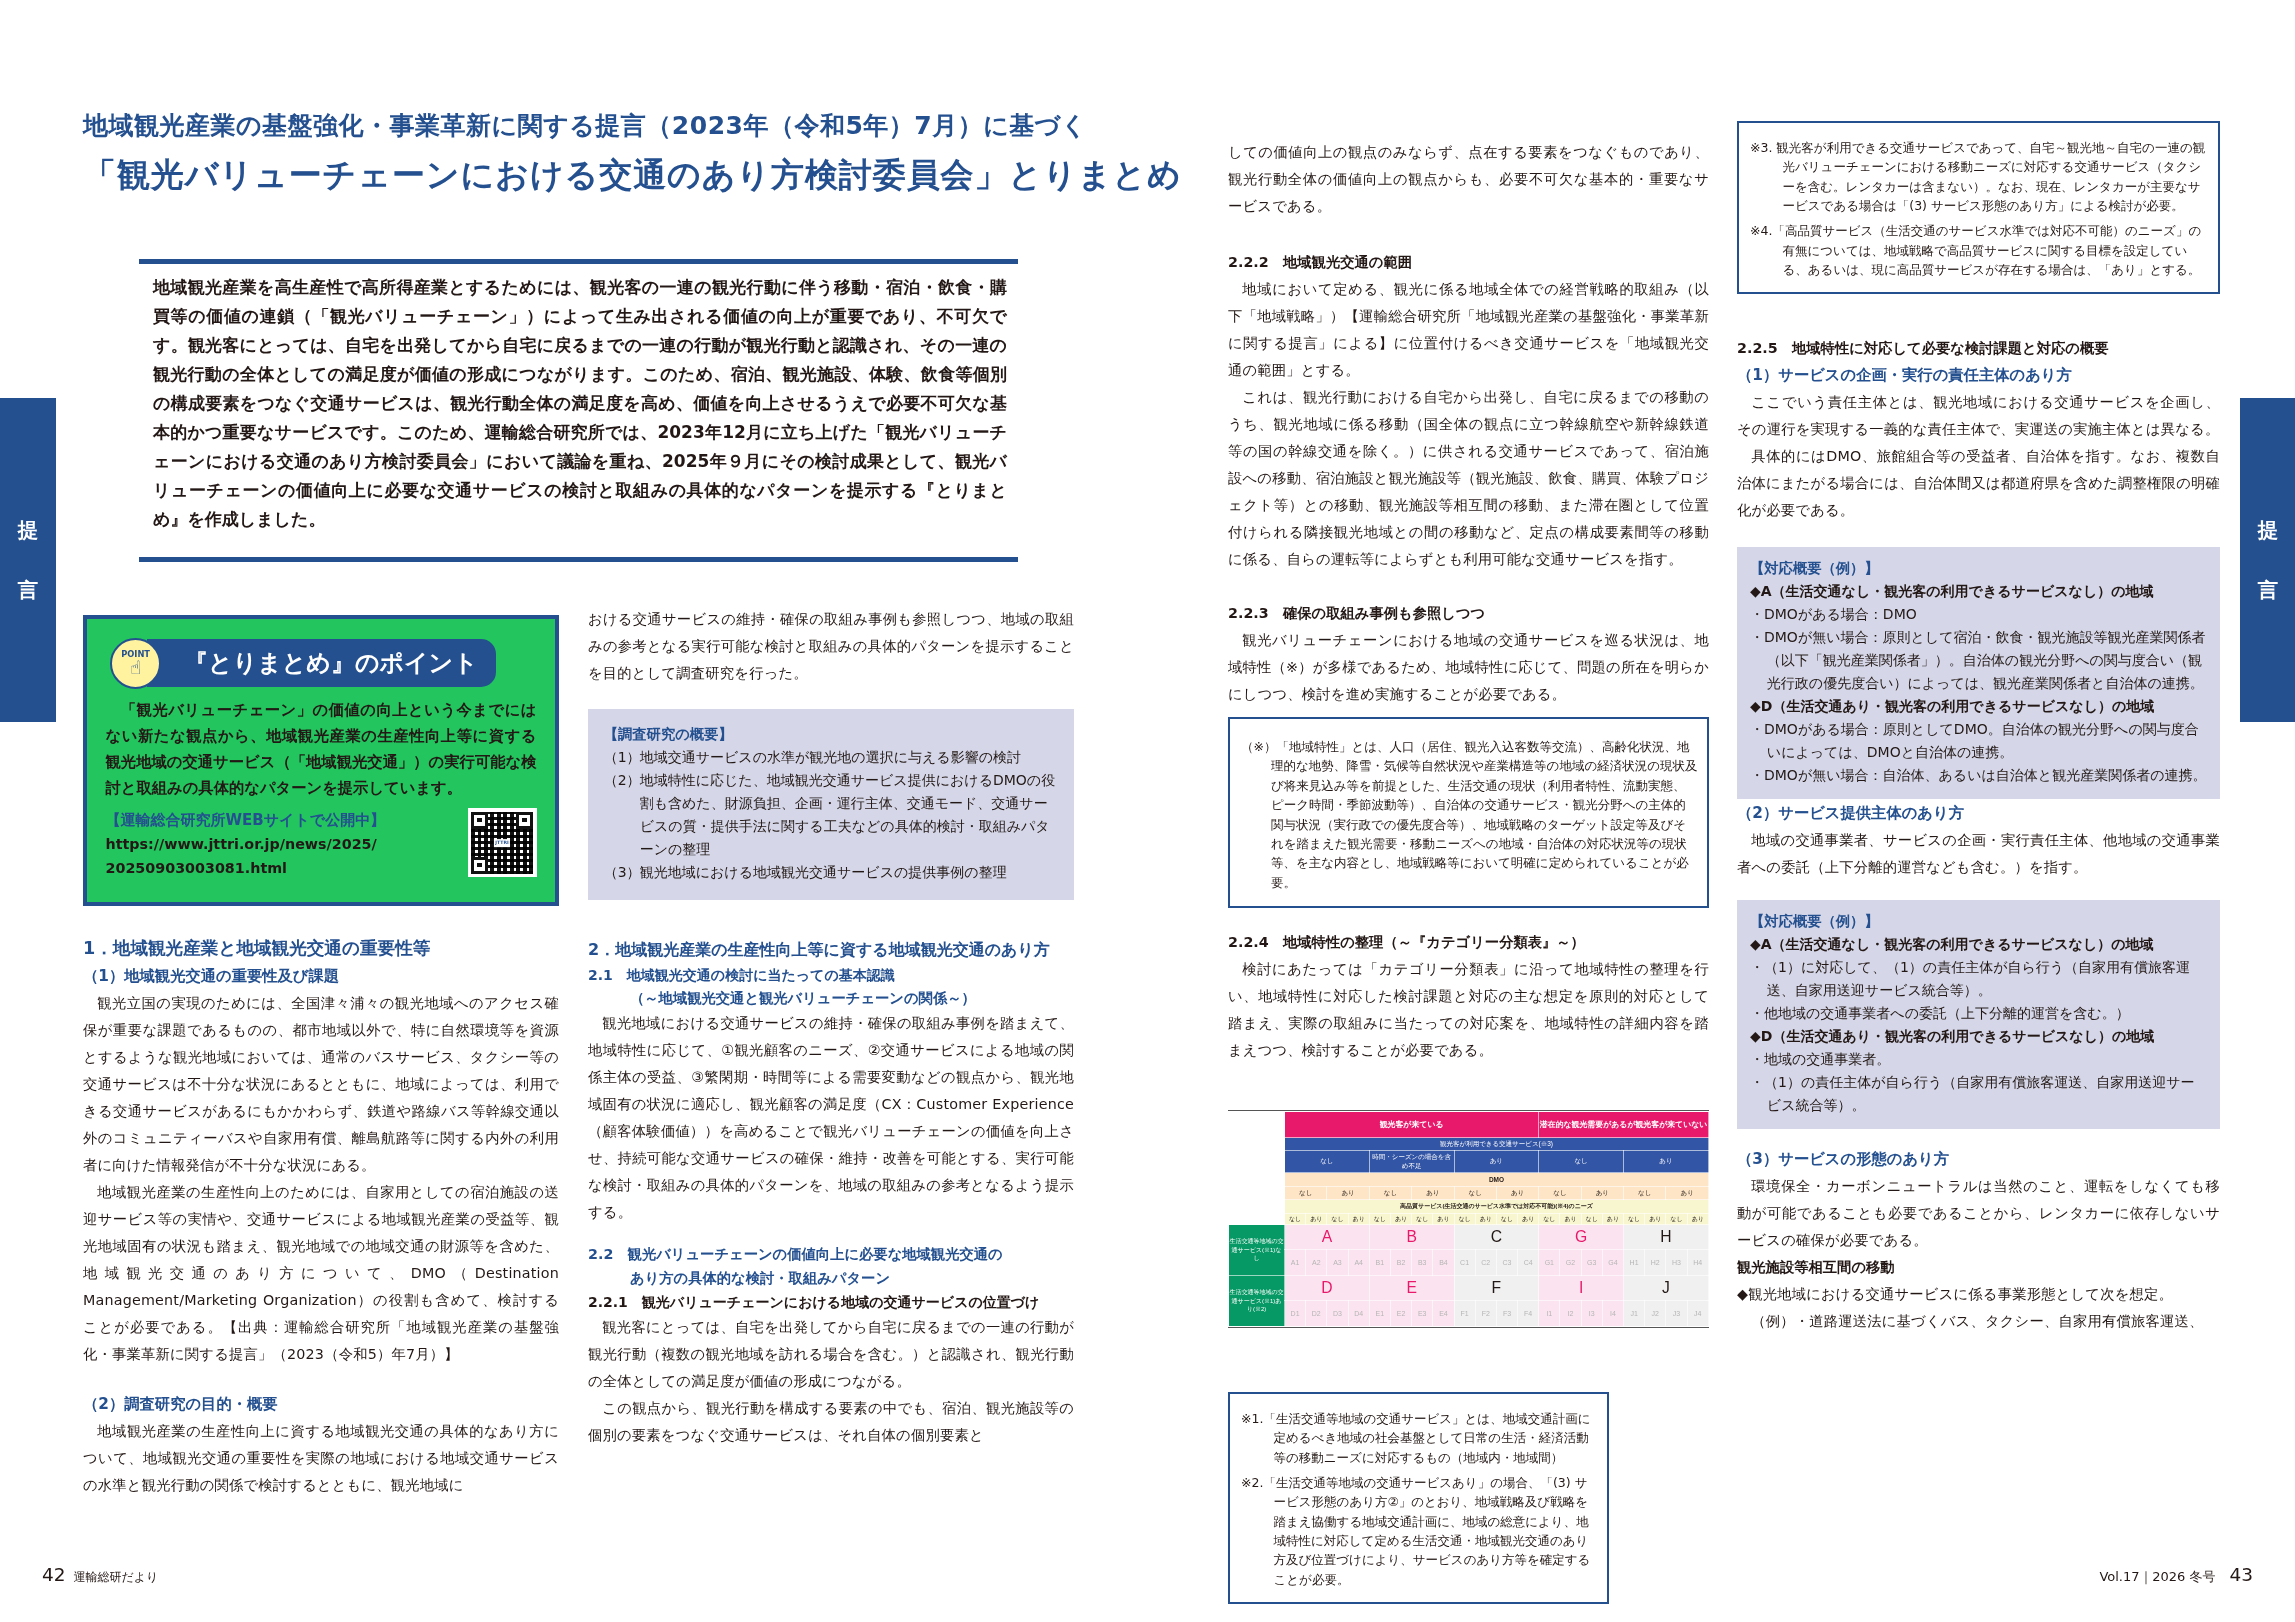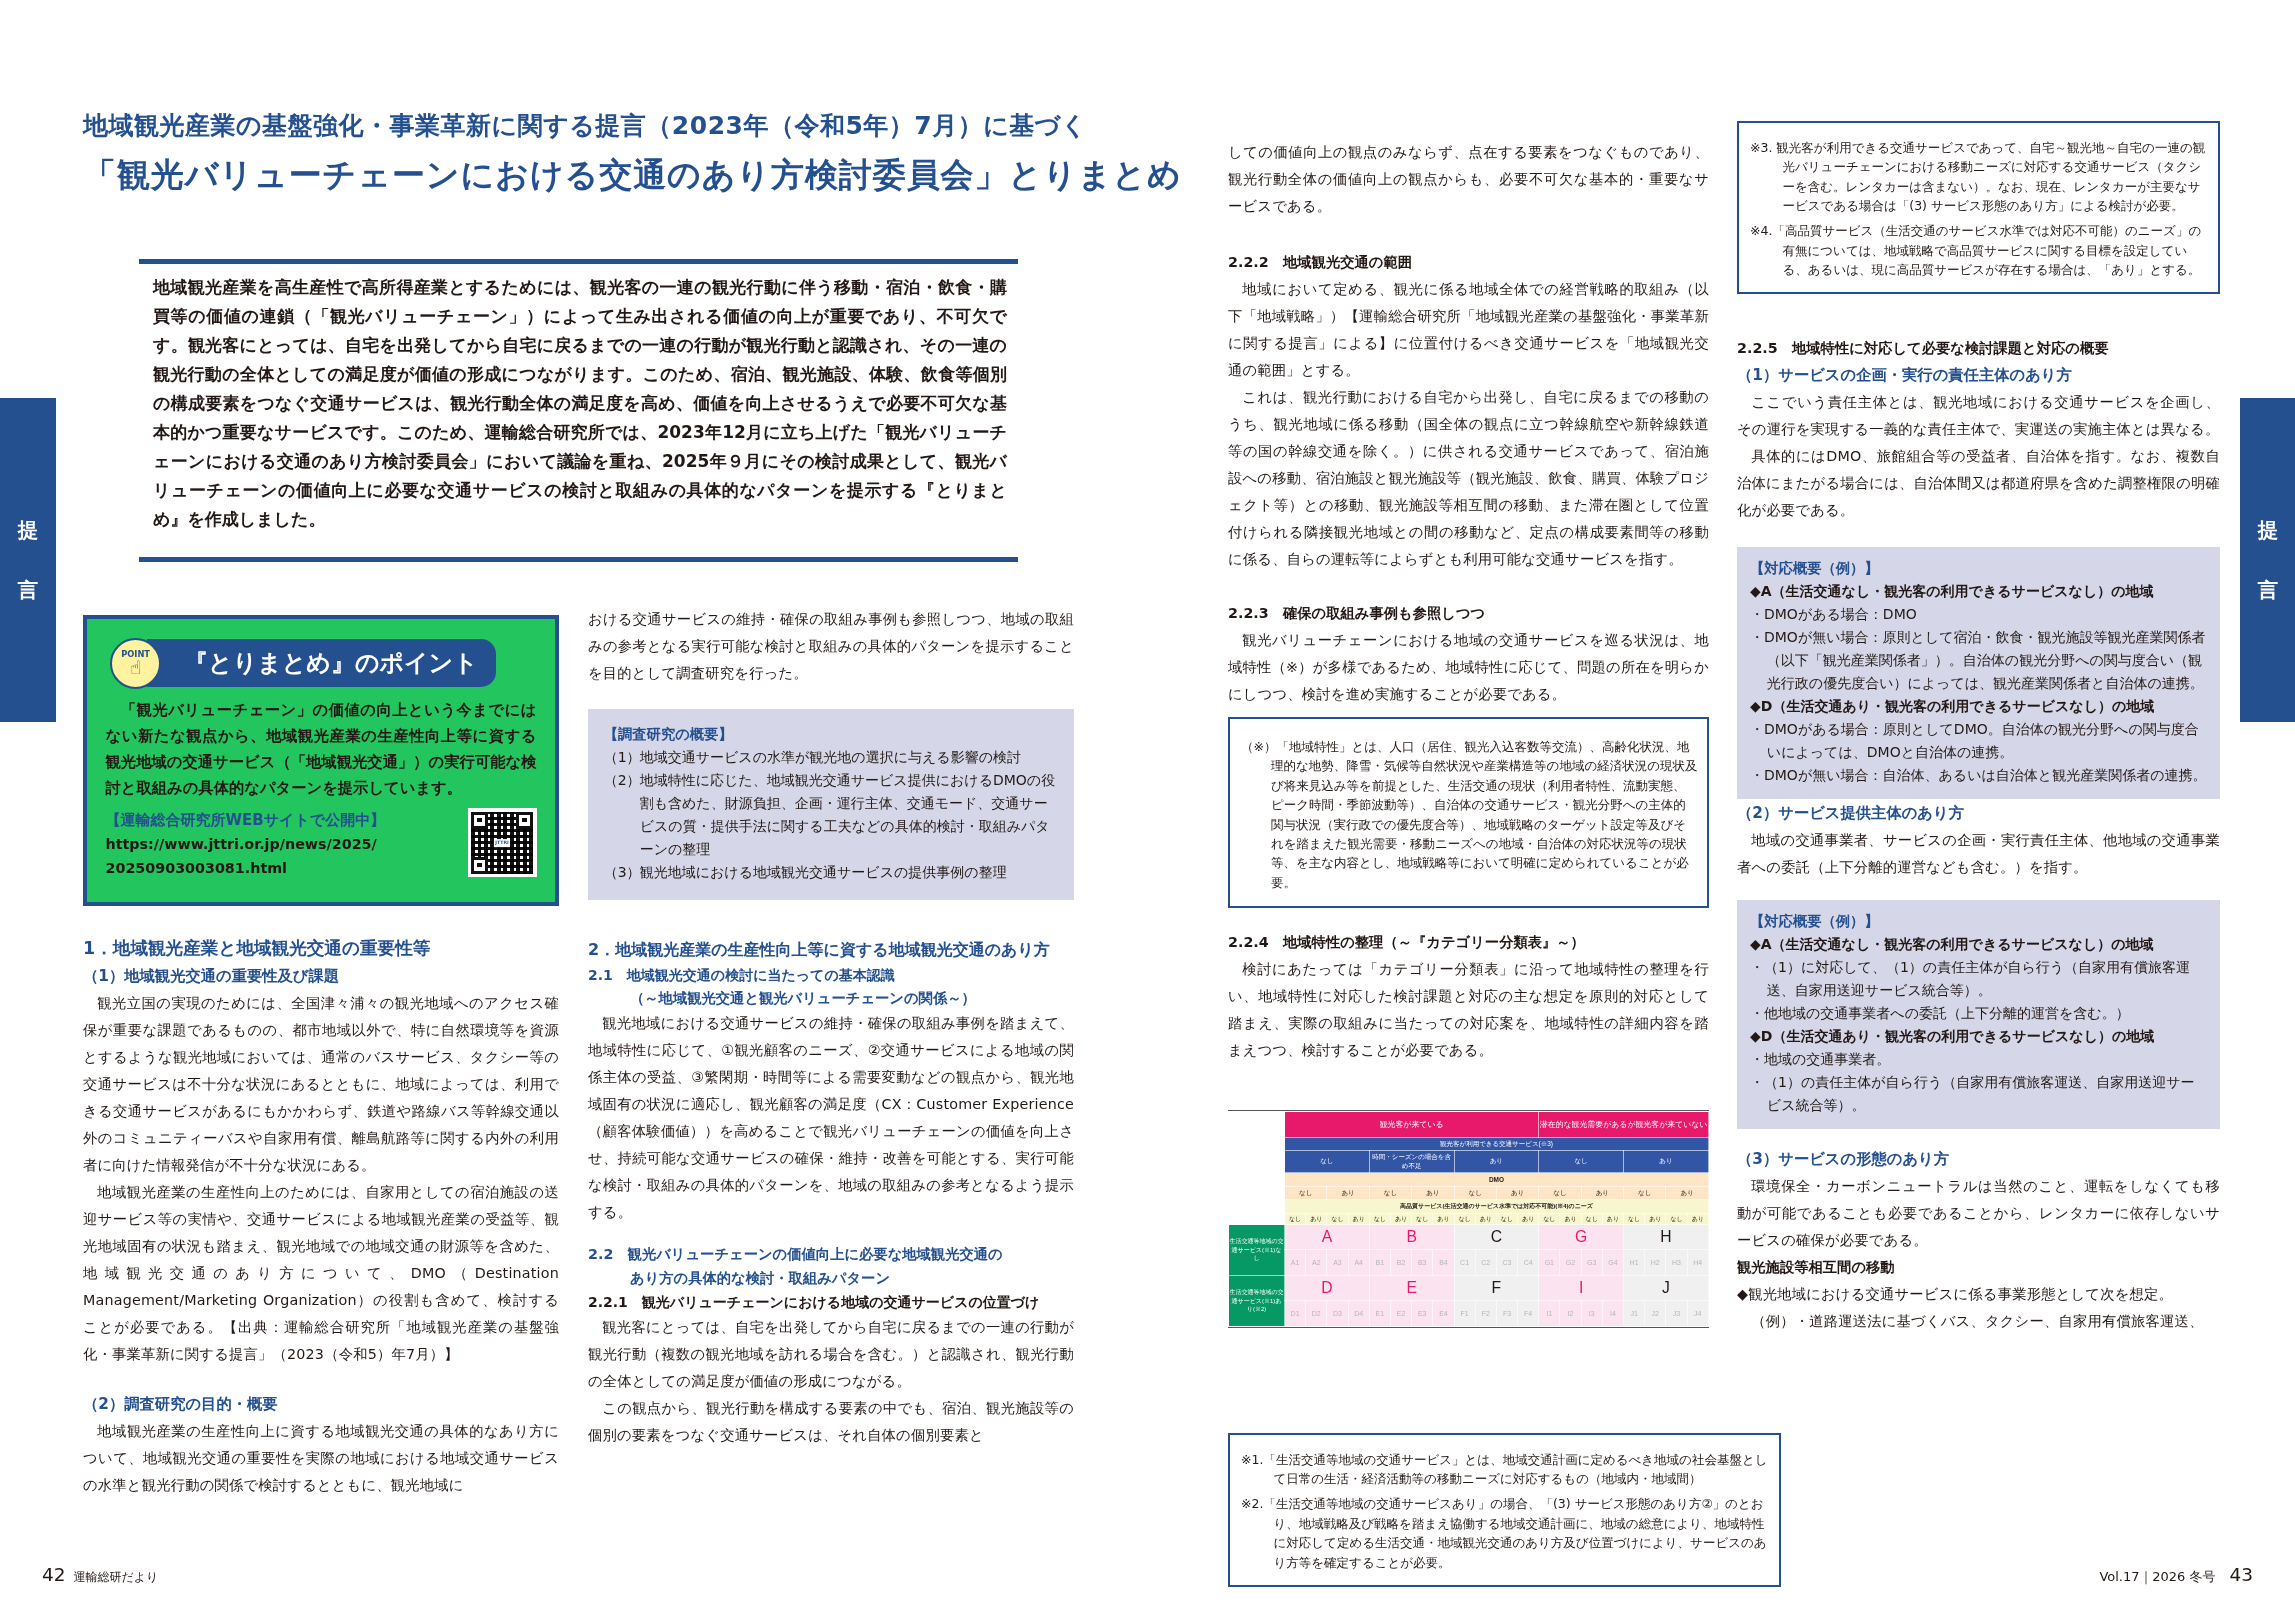--- a/index.html
+++ b/index.html
@@ -28,21 +28,21 @@
 .qr-inner{width:100%;height:100%;background:
  repeating-linear-gradient(90deg,#111 0 3.7px,#fff 3.7px 6.5px),
  repeating-linear-gradient(0deg,#111 0 2.8px,#fff 2.8px 6px);background-blend-mode:multiply;position:relative}
 .qr-corner{position:absolute;width:16.7px;height:16.7px;border:3.2px solid #111;background:#fff}
 .qr-corner::after{content:"";position:absolute;left:2.8px;top:2.8px;width:4.6px;height:4.6px;background:#111}
 .bullet-list .it{padding-left:1.2em;text-indent:-1.2em}
 .dia{font-weight:bold}
 
 .ctable{border-collapse:collapse;font-family:"Liberation Sans",sans-serif;table-layout:fixed}
 .ctable td{text-align:center;vertical-align:middle;padding:0;border:0.5px solid rgba(255,255,255,0.6)}
-.c-pink{background:#e8196b;color:#fff;font-size:7.9px;font-weight:normal}
+.c-pink{background:#e8196b;color:#fff;font-size:7.9px;font-weight:bold}
 .c-navy{background:#3355a5;color:#fff;font-size:6.5px}
 .c-peach{background:#fde5c5;color:#231815;font-size:6.5px}
 .c-cream{background:#f7f6cf;color:#231815;font-size:6px}
 .c-green{background:#069865;color:#fff;font-size:6px;line-height:8.3px}
 .c-lpink{background:#fbe4ef}
 .c-gray{background:#f0f0f0}
 .big-pink{color:#e8196b;font-size:15.7px}
 .big-black{color:#231815;font-size:15.7px}
 .sub{color:#b5b5b5;font-size:7px}
 .footer{position:absolute;top:1564px;font-size:16.7px}
@@ -285,21 +285,21 @@
       <td class="c-lpink sub">I4</td>
       <td class="c-gray sub">J1</td>
       <td class="c-gray sub">J2</td>
       <td class="c-gray sub">J3</td>
       <td class="c-gray sub">J4</td>
     </tr>
   </tbody>
     </table>
 </div>
 
-<div class="abs framebox note" style="left:1228px;top:1433px;width:553px;padding:15px 9.3px 13px 11px">
+<div class="abs framebox note" style="left:1228px;top:1392px;width:381px;padding:15px 9.3px 13px 11px">
   <div class="item" style="padding-left:2.6em;text-indent:-2.6em;margin-bottom:5.6px">※1.「生活交通等地域の交通サービス」とは、地域交通計画に定めるべき地域の社会基盤として日常の生活・経済活動等の移動ニーズに対応するもの（地域内・地域間）</div>
   <div class="item" style="padding-left:2.6em;text-indent:-2.6em">※2.「生活交通等地域の交通サービスあり」の場合、「(3) サービス形態のあり方②」のとおり、地域戦略及び戦略を踏まえ協働する地域交通計画に、地域の総意により、地域特性に対応して定める生活交通・地域観光交通のあり方及び位置づけにより、サービスのあり方等を確定することが必要。</div>
 </div>
 
 <div class="abs framebox note" style="left:1737px;top:121px;width:483px;padding:15px 9.3px 13px 11px">
   <div class="item" style="padding-left:2.6em;text-indent:-2.6em;margin-bottom:5.6px">※3. 観光客が利用できる交通サービスであって、自宅～観光地～自宅の一連の観光バリューチェーンにおける移動ニーズに対応する交通サービス（タクシーを含む。レンタカーは含まない）。なお、現在、レンタカーが主要なサービスである場合は「(3) サービス形態のあり方」による検討が必要。</div>
   <div class="item" style="padding-left:2.6em;text-indent:-2.6em">※4.「高品質サービス（生活交通のサービス水準では対応不可能）のニーズ」の有無については、地域戦略で高品質サービスに関する目標を設定している、あるいは、現に高品質サービスが存在する場合は、「あり」とする。</div>
 </div>
 
 <div class="abs" style="left:1737px;top:335px;width:483px">

